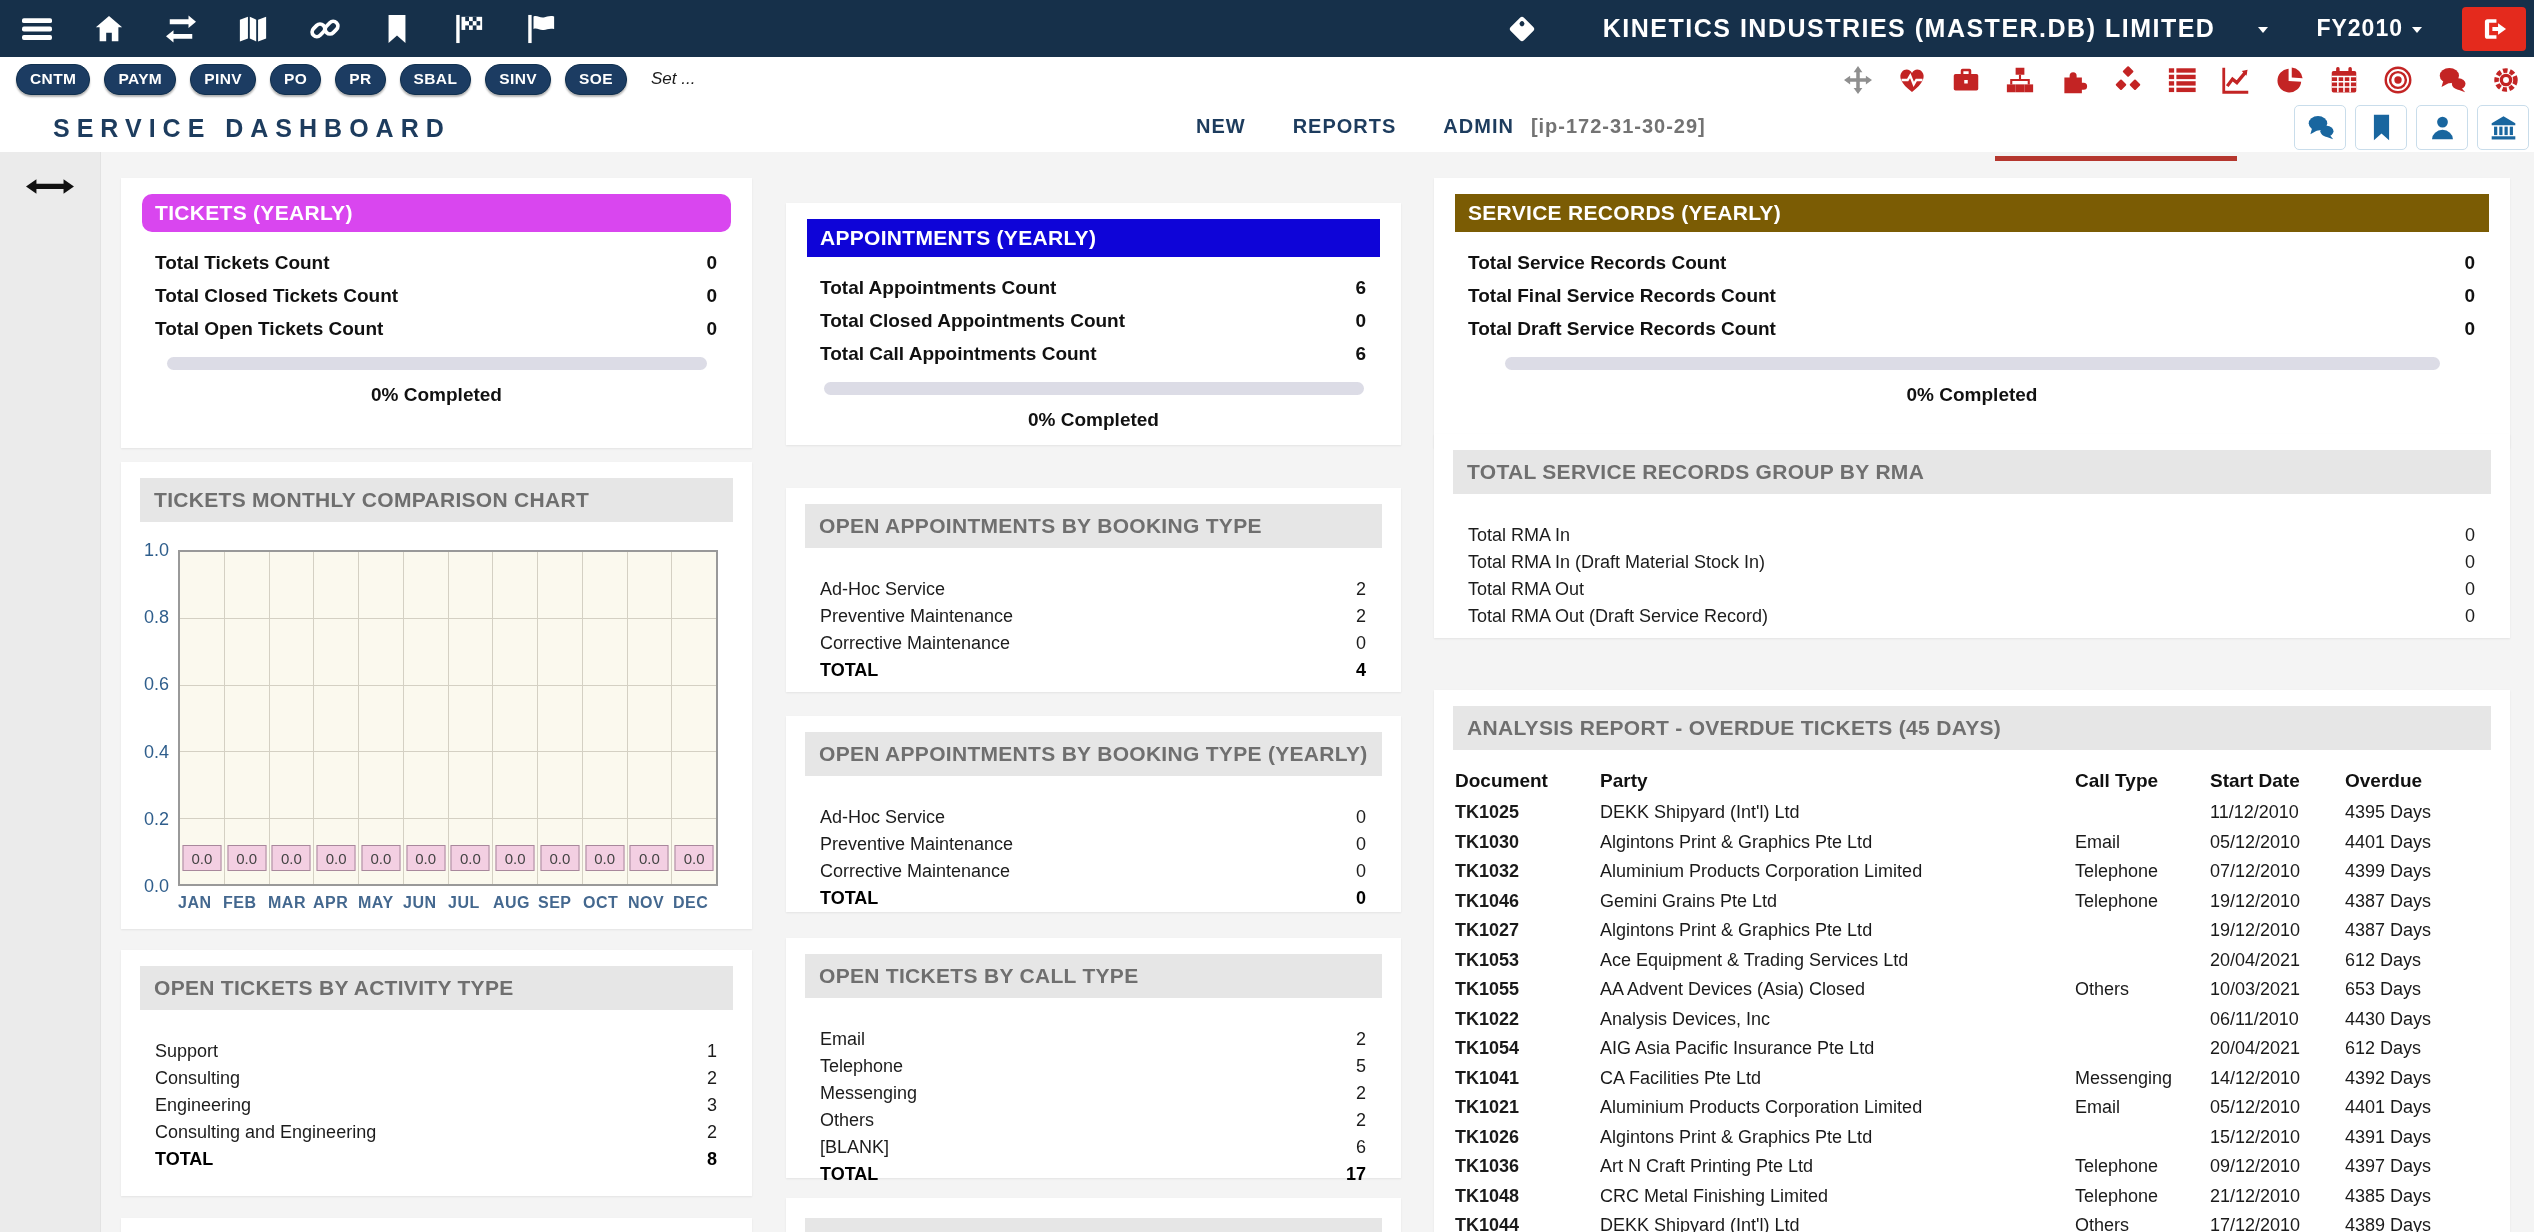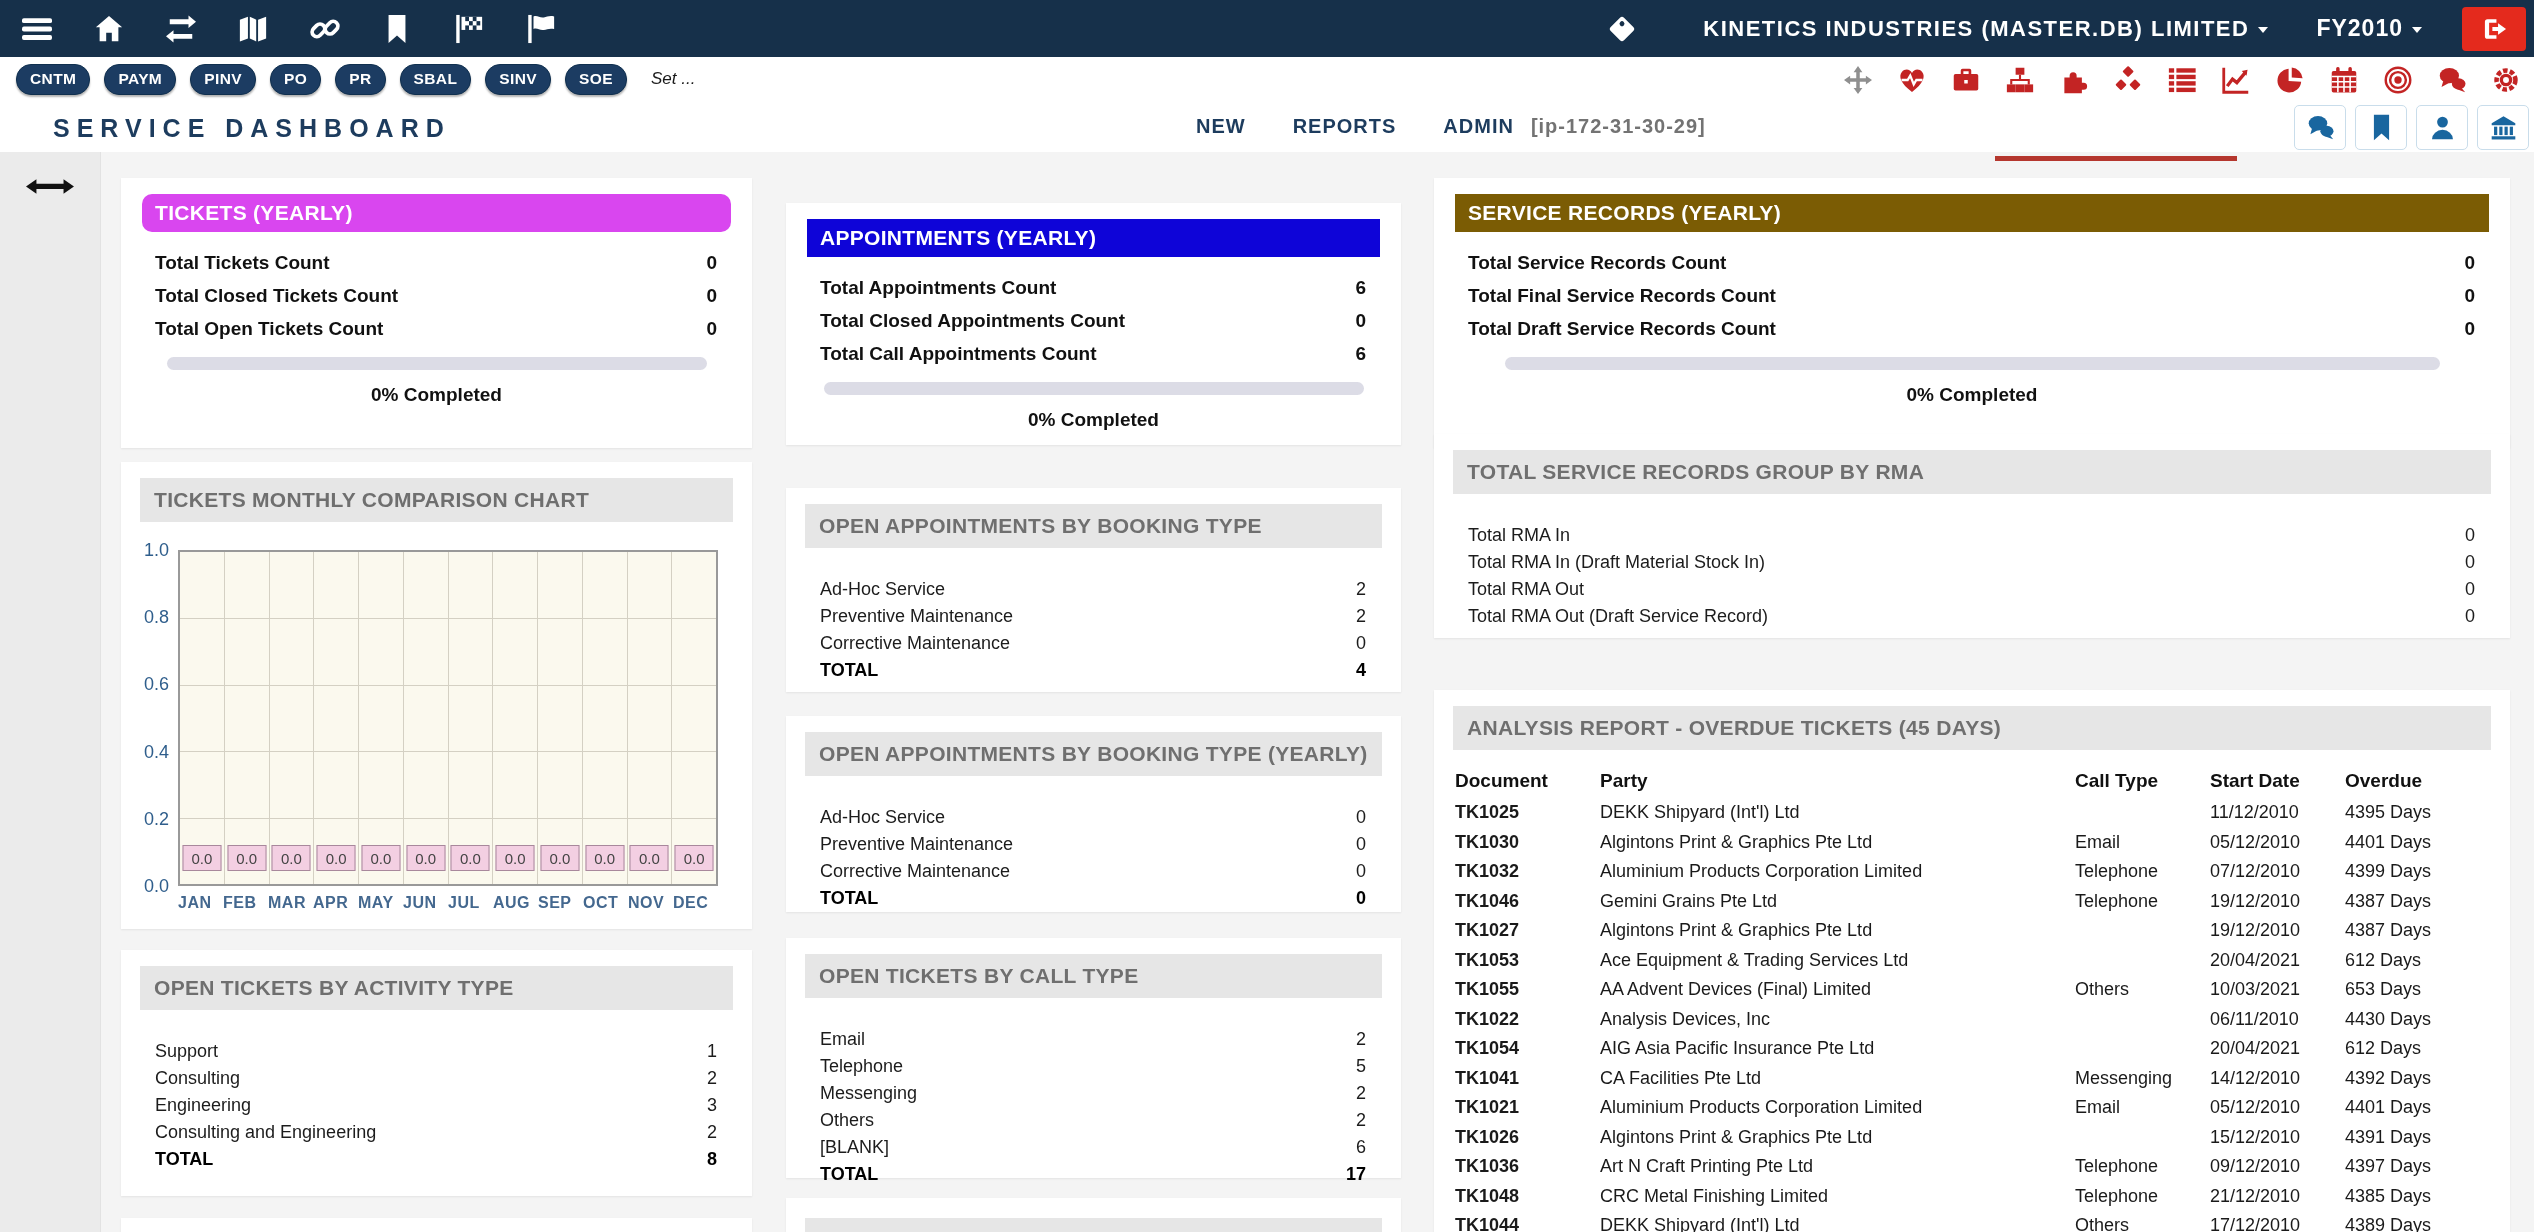--- a/index.html
+++ b/index.html
@@ -10,21 +10,21 @@
     -webkit-font-smoothing:antialiased;
   }
   svg{display:block;}
 
   
   .topbar{position:absolute;left:0;top:0;width:2534px;height:57px;background:#16304a;display:flex;align-items:center;}
   .tb-left{display:flex;align-items:center;padding-left:22px;gap:42px;}
   .tb-ic{width:30px;height:30px;color:#fff;cursor:pointer;}
   .tb-right{position:absolute;right:0;top:0;height:57px;display:flex;align-items:center;}
   .tag-ic{width:30px;height:30px;color:#fff;margin-right:66px;}
-  .co-title{color:#fff;font-size:22px;font-weight:bold;letter-spacing:1.5px;display:flex;align-items:center;cursor:pointer;}
+  .co-title{color:#fff;font-size:25px;font-weight:bold;letter-spacing:1.5px;display:flex;align-items:center;cursor:pointer;gap:34px;}
   .fy{color:#fff;font-size:23px;font-weight:bold;letter-spacing:1px;display:flex;align-items:center;margin-left:48px;cursor:pointer;}
   .caret{width:0;height:0;border-left:5px solid transparent;border-right:5px solid transparent;border-top:6px solid #fff;margin-left:9px;margin-top:3px;}
   .exit-btn{width:64px;height:44px;background:#e42a1d;border-radius:4px;display:flex;align-items:center;justify-content:center;margin:0 8px 0 40px;cursor:pointer;}
   .exit-btn svg{width:26px;height:26px;color:#fff;}
 
   
   .hdr-band{position:absolute;left:0;top:57px;width:2534px;height:95px;background:#fff;}
 
   .quickbar{position:absolute;left:0;top:57px;width:2534px;height:44px;display:flex;align-items:center;padding-left:16px;box-sizing:border-box;}
   .qbtn{height:29px;padding:0 13px;margin-right:14px;background:#1c3c62;border:1px solid #10304f;border-radius:15px;color:#fff;font-weight:bold;font-size:15.5px;display:flex;align-items:center;letter-spacing:.4px;box-shadow:0 2px 2px rgba(0,0,0,.3);cursor:pointer;}
@@ -688,21 +688,21 @@
         <div class="trow">
           <span class="doc">TK1053</span>
           <span>Ace Equipment &amp; Trading Services Ltd</span>
           <span></span>
           <span>20/04/2021</span>
           <span>612 Days</span>
         </div>
 
         <div class="trow">
           <span class="doc">TK1055</span>
-          <span>AA Advent Devices (Final) Limited</span>
+          <span>AA Advent Devices (Asia) Closed</span>
           <span>Others</span>
           <span>10/03/2021</span>
           <span>653 Days</span>
         </div>
 
         <div class="trow">
           <span class="doc">TK1022</span>
           <span>Analysis Devices, Inc</span>
           <span></span>
           <span>06/11/2010</span>

